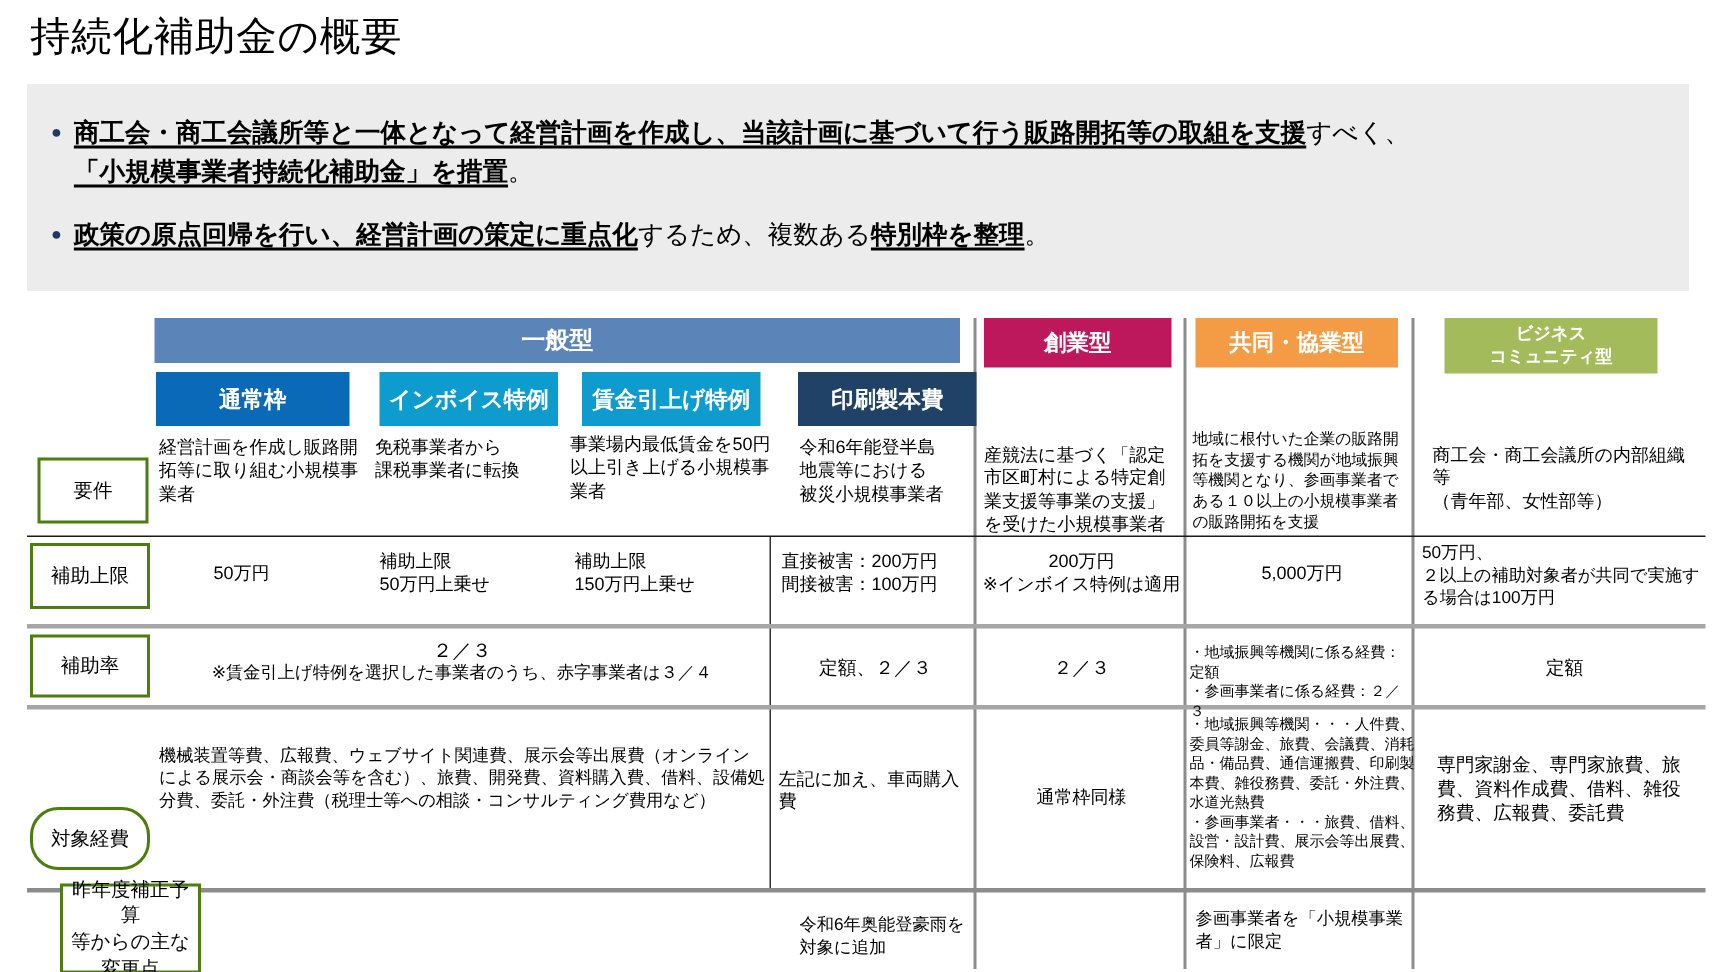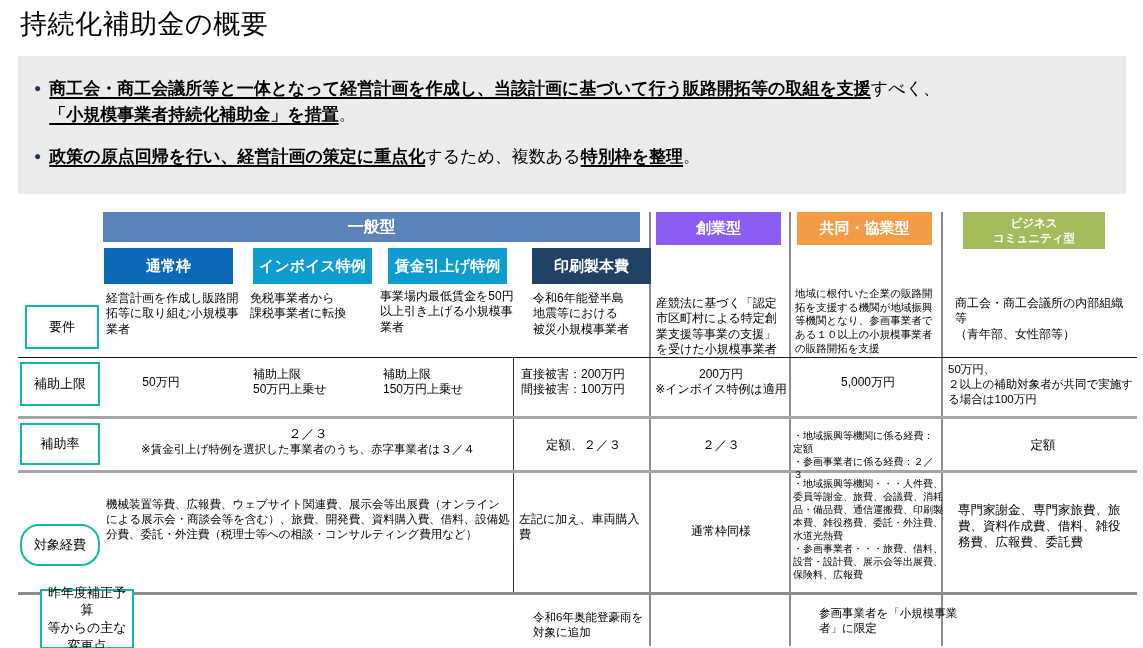--- a/index.html
+++ b/index.html
@@ -14,29 +14,29 @@
   .bullet-text{font-size:17px;line-height:1.5;}
   .bu{font-weight:700;text-decoration:underline;text-decoration-thickness:1.5px;text-underline-offset:3px;}
   .bn{font-weight:400;}
 
   .hdr{position:absolute;display:flex;align-items:center;justify-content:center;color:#fff;font-weight:700;text-align:center;}
   .hdr-general{left:103px;top:212px;width:537px;height:30px;background:#5B84B8;font-size:16px;}
   .hdr-tsujo{left:104px;top:248px;width:129px;height:36px;background:#0B6AB8;font-size:15px;}
   .hdr-invoice{left:253px;top:248px;width:119px;height:36px;background:#0E9BCE;font-size:15px;}
   .hdr-chingin{left:388px;top:248px;width:119px;height:36px;background:#0E9BCE;font-size:15px;}
   .hdr-saigai{left:532px;top:248px;width:119px;height:36px;background:#1F4266;font-size:15px;}
-  .hdr-sogyo{left:656px;top:212px;width:125px;height:33px;background:#8b5cf6;font-size:15px;}
+  .hdr-sogyo{left:656px;top:212px;width:125px;height:33px;background:#be185d;font-size:15px;}
   .hdr-kyodo{left:797px;top:212px;width:135px;height:33px;background:#F49B45;font-size:15px;}
   .hdr-bizcom{left:963px;top:212px;width:142px;height:37px;background:#A4BB5B;font-size:11.5px;line-height:1.25;white-space:pre-line;}
 
-  .rowlabel{position:absolute;border:2px solid #14b8a6;background:#fff;display:flex;align-items:center;justify-content:center;text-align:center;font-size:13px;font-weight:400;}
+  .rowlabel{position:absolute;border:2px solid #4d7c0f;background:#fff;display:flex;align-items:center;justify-content:center;text-align:center;font-size:13px;font-weight:400;}
   .lbl-yoken{left:25px;top:305px;width:70px;height:40px;}
   .lbl-jogen{left:20px;top:362px;width:76px;height:40px;}
   .lbl-ritsu{left:20px;top:423px;width:76px;height:38px;}
-  .lbl-keihi{left:20px;top:524px;width:76px;height:38px;border-radius:19px;}
+  .lbl-keihi{left:20px;top:538px;width:76px;height:38px;border-radius:19px;}
   .lbl-henko{left:8px;top:589px;width:90px;height:56px;font-size:13px;line-height:1.35;white-space:pre-line;margin-left:32px;}
 
   .cell{position:absolute;font-size:12px;line-height:1.28;white-space:pre-line;}
   .center{text-align:center;}
   .fs10{font-size:10px;line-height:1.3;}
   .fs105{font-size:10.5px;line-height:1.3;}
   .fs115{font-size:11.5px;line-height:1.3;}
   .fs125{font-size:12.5px;}
   .fs13{font-size:13px;}
 
@@ -133,15 +133,15 @@
 
   <div class="cell fs115" style="left:106px;top:497px;width:404px;">機械装置等費、広報費、ウェブサイト関連費、展示会等出展費（オンラインによる展示会・商談会等を含む）、旅費、開発費、資料購入費、借料、設備処分費、委託・外注費（税理士等への相談・コンサルティング費用など）</div>
   <div class="cell" style="left:519px;top:512px;width:130px;">左記に加え、車両購入費</div>
   <div class="cell center" style="left:656px;top:524px;width:130px;">通常枠同様</div>
   <div class="cell fs10" style="left:793px;top:477px;width:150px;">・地域振興等機関・・・人件費、委員等謝金、旅費、会議費、消耗品・備品費、通信運搬費、印刷製本費、雑役務費、委託・外注費、水道光熱費
 ・参画事業者・・・旅費、借料、設営・設計費、展示会等出展費、保険料、広報費</div>
   <div class="cell fs125" style="left:958px;top:502px;width:174px;">専門家謝金、専門家旅費、旅費、資料作成費、借料、雑役務費、広報費、委託費</div>
 
   <div class="cell fs115" style="left:533px;top:610px;width:125px;">令和6年奥能登豪雨を
 対象に追加</div>
-  <div class="cell fs115" style="left:797px;top:606px;width:145px;margin-left:22px;">参画事業者を「小規模事業者」に限定</div>
+  <div class="cell fs115" style="left:797px;top:606px;width:145px;">参画事業者を「小規模事業者」に限定</div>
 
 </div>
 
 </body></html>

